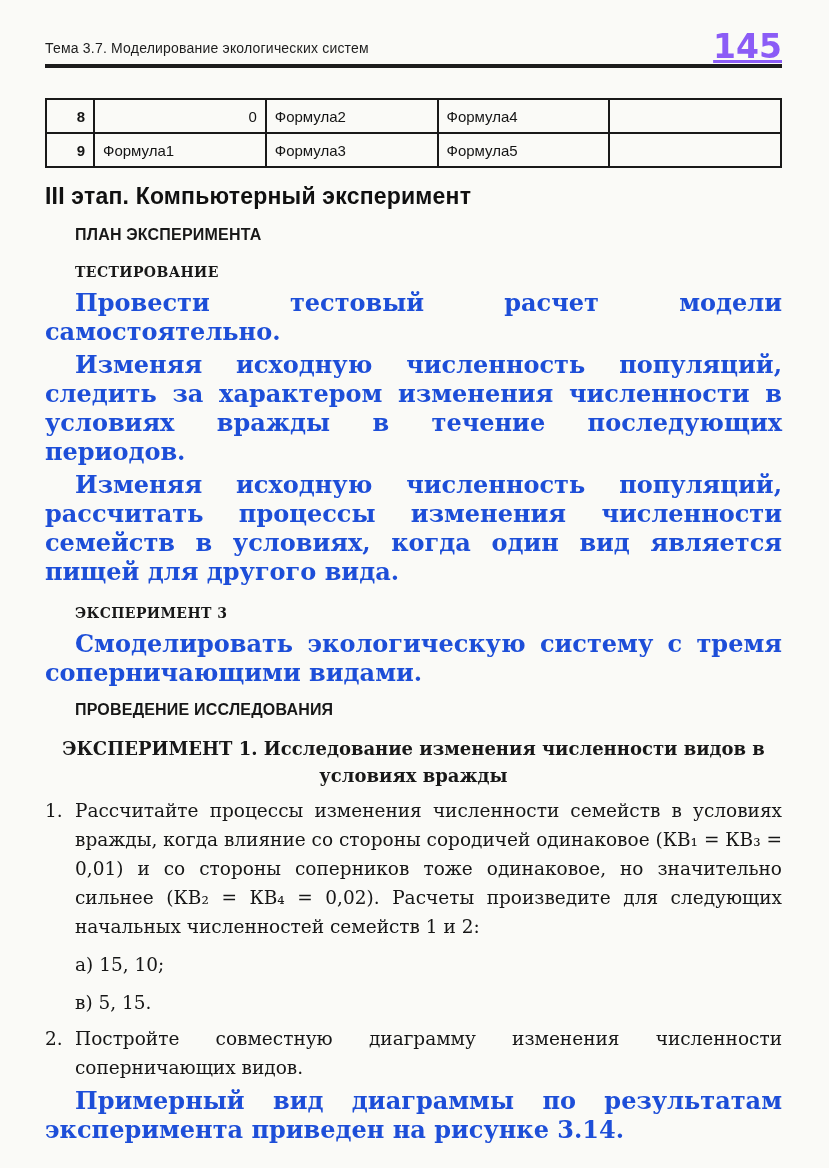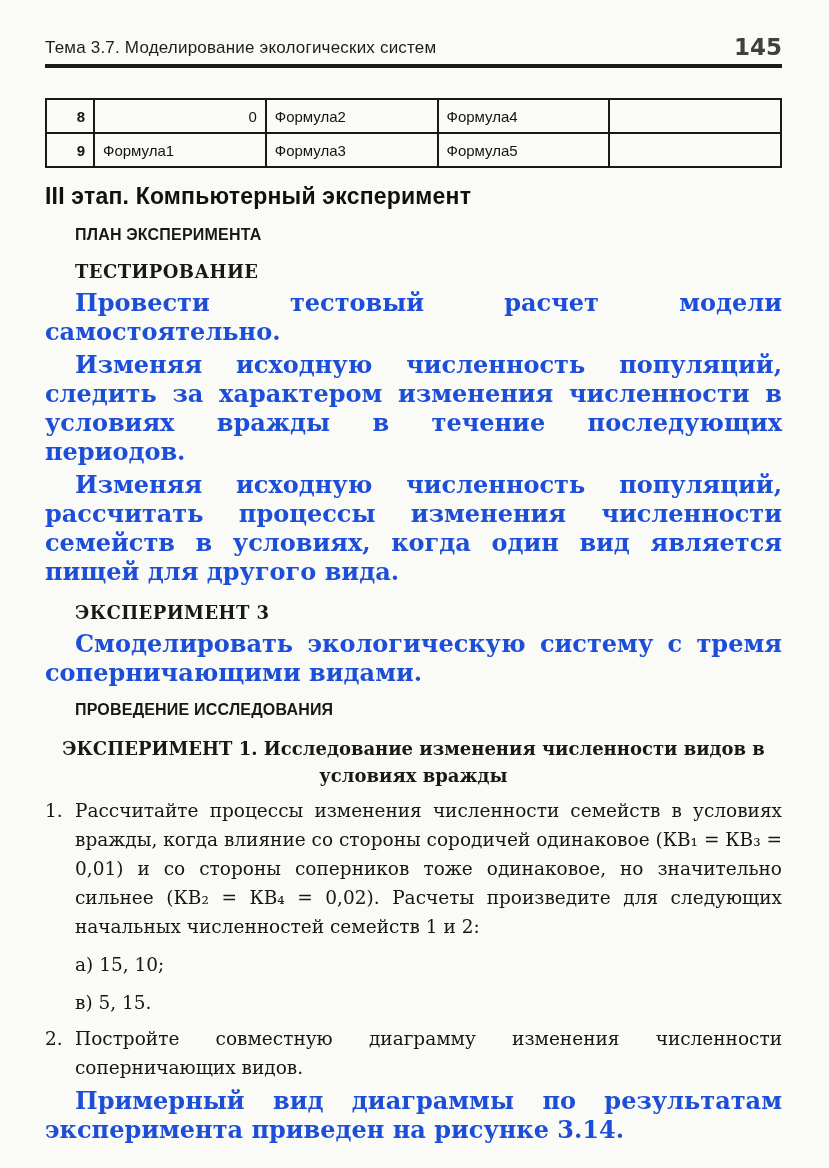--- a/index.html
+++ b/index.html
@@ -18,31 +18,32 @@
     color: #181818;
   }
   
   .running-head {
     display: flex;
     justify-content: space-between;
     align-items: flex-end;
   }
   .head-title {
     font-family: "Liberation Sans", sans-serif;
-    font-size: 17px;
+    font-size: 14px;
     line-height: 24px;
     color: #1d1d1d;
     letter-spacing: 0.2px;
   }
   .page-num {
     font-family: "DejaVu Sans", sans-serif;
-    font-size: 23px;
+    font-size: 33px;
     line-height: 26px;
     font-weight: bold;
-    color: #404040;
+    color: #8b5cf6;
+    text-decoration: underline;
   }
   .head-rule {
     border-bottom: 4px solid #1c1c1c;
     margin-top: 4px;
   }
   
   table.sheet {
     border-collapse: collapse;
     width: 100%;
     margin-top: 30px;
@@ -80,21 +81,21 @@
     font-weight: bold;
     font-size: 16px;
     line-height: 21px;
     margin: 12px 0 0 0;
     padding-left: 30px;
     letter-spacing: 0.2px;
   }
   .serif-head {
     font-family: "DejaVu Serif", serif;
     font-weight: bold;
-    font-size: 18px;
+    font-size: 14px;
     line-height: 24px;
     margin: 15px 0 0 0;
     padding-left: 30px;
     letter-spacing: 0.4px;
   }
   .center-head {
     font-family: "DejaVu Serif", serif;
     font-weight: bold;
     font-size: 18px;
     line-height: 27px;

